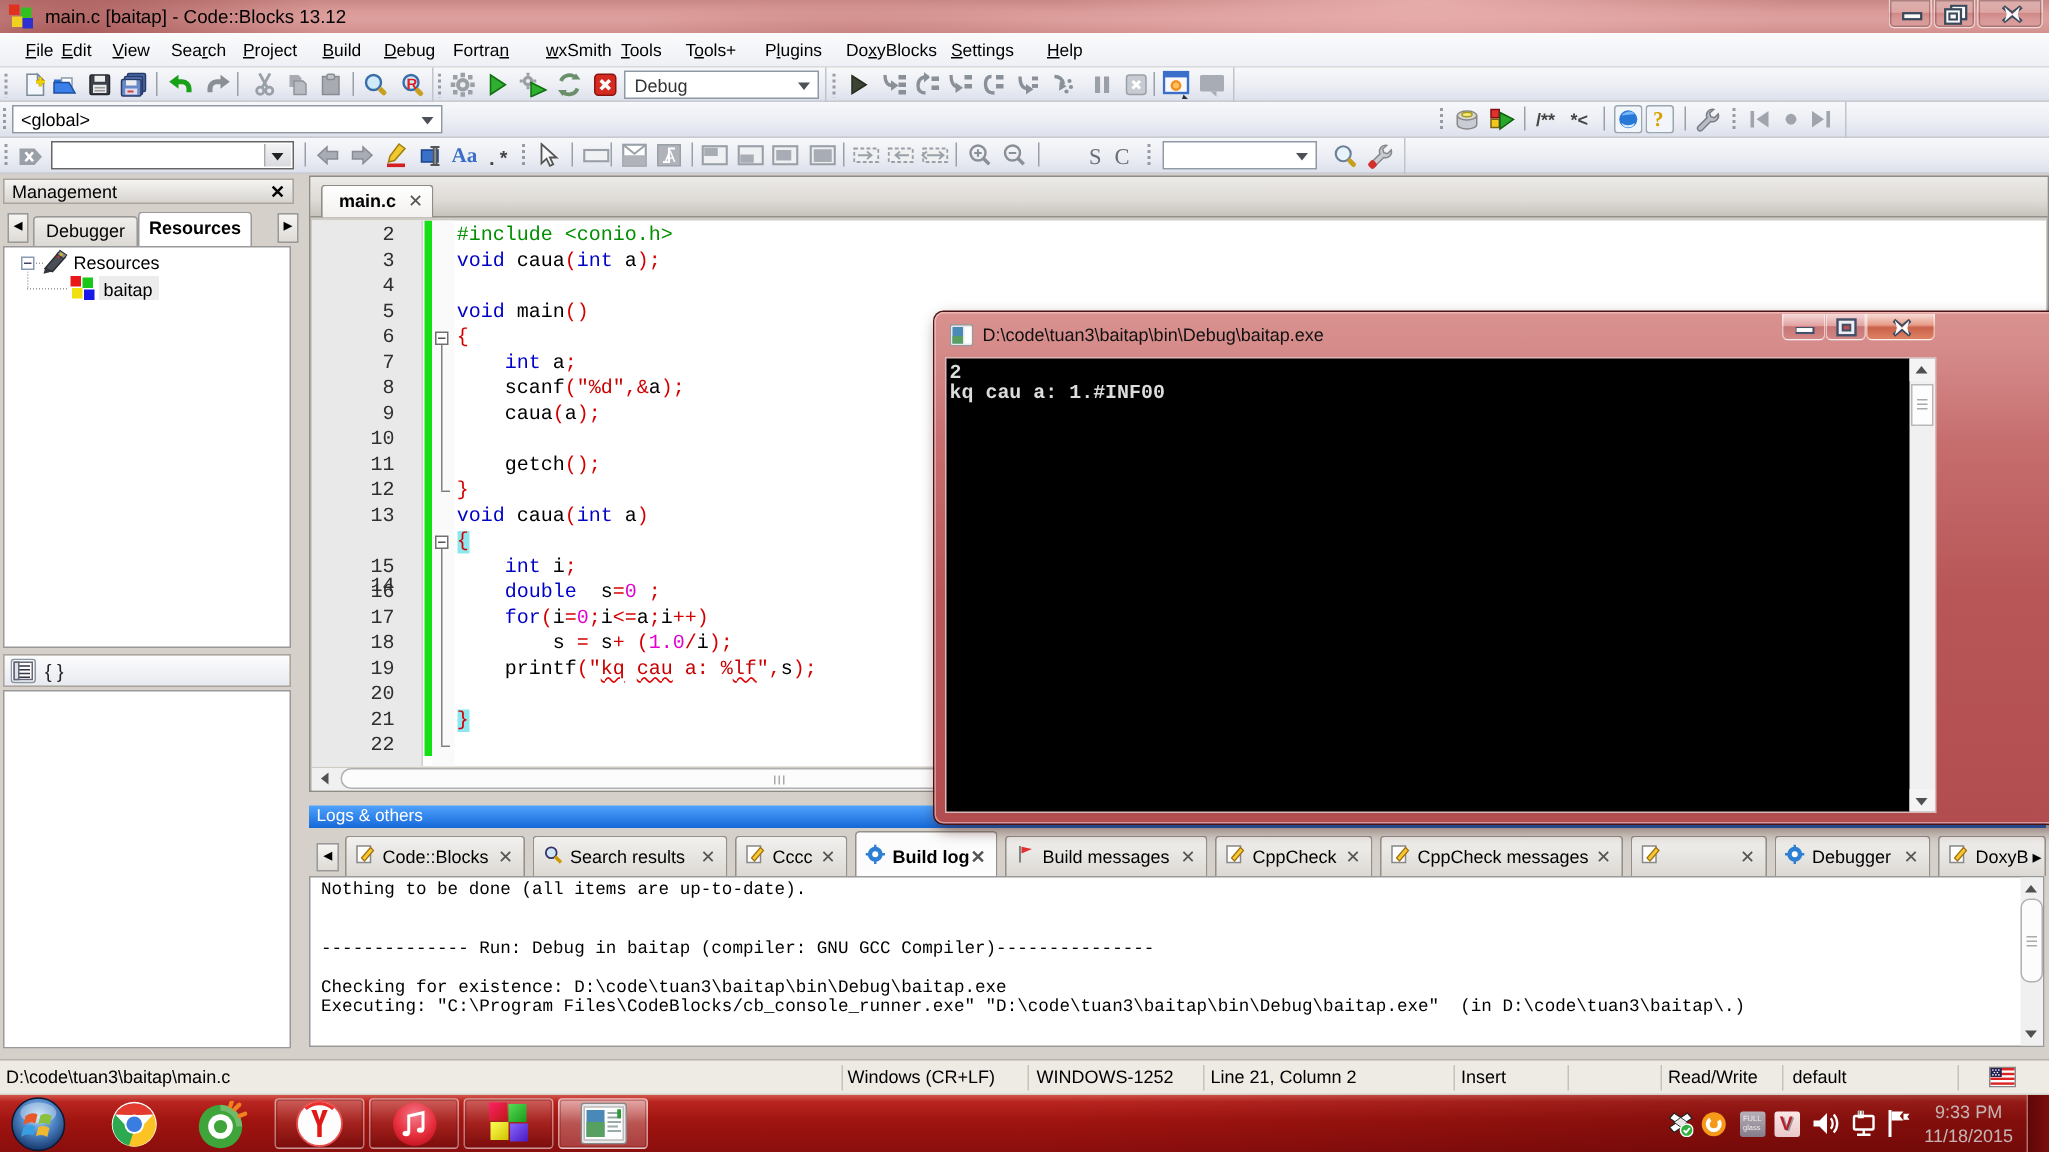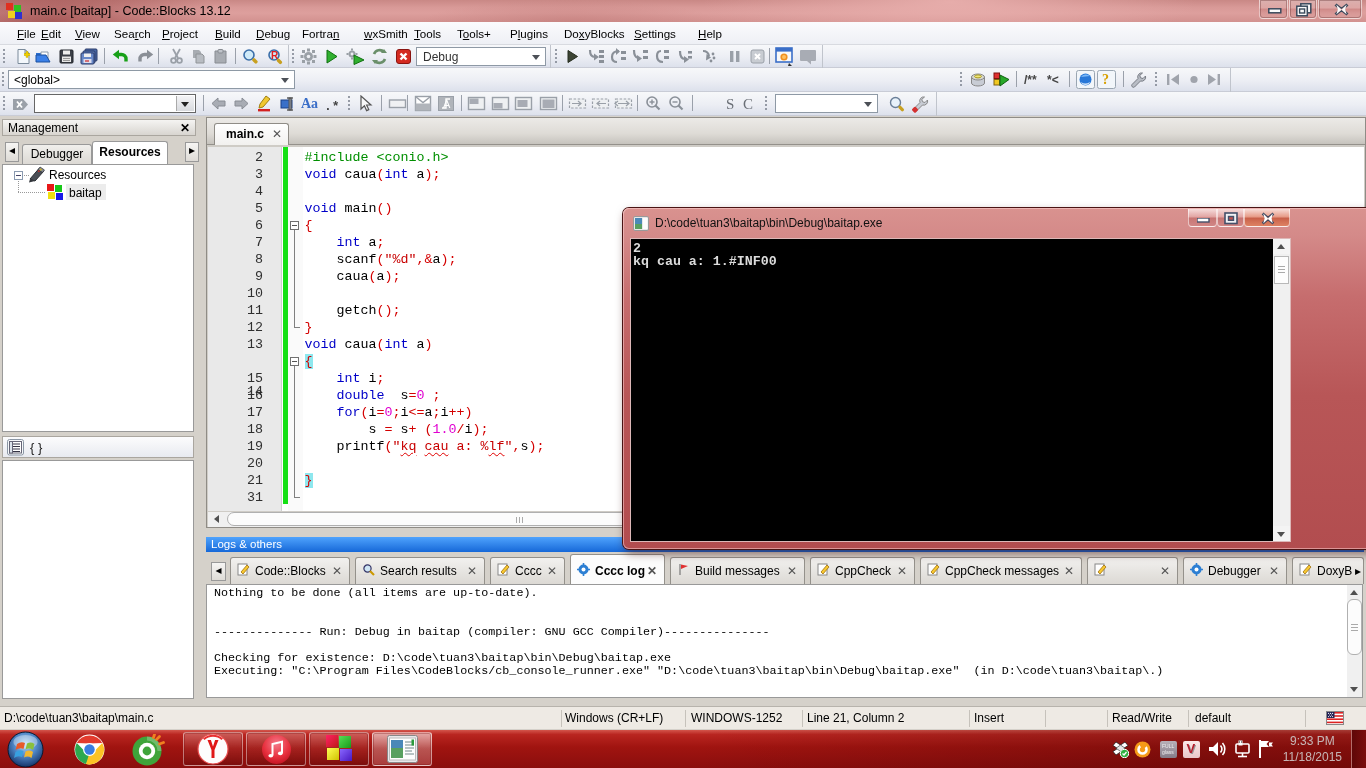--- a/index.html
+++ b/index.html
@@ -593,21 +593,21 @@
           <div class="cl" style="left:96.5px;top:240px;color:#000;">    <span class="kw">double</span>  s<span class="op">=</span><span class="nm">0</span> <span class="op">;</span></div>
           <div class="ln" style="left:0px;top:257px;">17</div>
           <div class="cl" style="left:96.5px;top:257px;color:#000;">    <span class="kw">for</span><span class="op">(</span>i<span class="op">=</span><span class="nm">0</span><span class="op">;</span>i<span class="op">&lt;=</span>a<span class="op">;</span>i<span class="op">++)</span></div>
           <div class="ln" style="left:0px;top:274px;">18</div>
           <div class="cl" style="left:96.5px;top:274px;color:#000;">        s <span class="op">=</span> s<span class="op">+</span> <span class="op">(</span><span class="nm">1.0</span><span class="op">/</span>i<span class="op">);</span></div>
           <div class="ln" style="left:0px;top:291px;">19</div>
           <div class="cl" style="left:96.5px;top:291px;color:#000;">    printf<span class="op">(</span><span class="st">"<span class="sq">kq</span> <span class="sq">cau</span> a: %<span class="sq">lf</span>"</span><span class="op">,</span>s<span class="op">);</span></div>
           <div class="ln" style="left:0px;top:308px;">20</div>
           <div class="ln" style="left:0px;top:325px;">21</div>
           <div class="cl" style="left:96.5px;top:325px;color:#000;"><span class="op brace">}</span></div>
-          <div class="ln" style="left:0px;top:342px;">31</div>
+          <div class="ln" style="left:0px;top:342px;">22</div>
         </div>
 <div>
           <div style="position:absolute;left:82px;top:74px;width:9px;height:9px;border:1px solid #707070;background:#fff;box-sizing:border-box;">
             <div style="position:absolute;left:1px;top:3px;width:5px;height:1px;background:#555;"></div>
           </div>
           <div style="position:absolute;left:86px;top:83px;width:1px;height:97px;background:#808080;"></div>
           <div style="position:absolute;left:86px;top:180px;width:6px;height:1px;background:#808080;"></div>
           <div style="position:absolute;left:82px;top:210px;width:9px;height:9px;border:1px solid #707070;background:#fff;box-sizing:border-box;">
             <div style="position:absolute;left:1px;top:3px;width:5px;height:1px;background:#555;"></div>
           </div>
@@ -659,21 +659,21 @@
  <span style="position:absolute;left:6px;top:8px;"><svg width="13" height="13" viewBox="0 0 13 13">
               <circle cx="6.5" cy="6.5" r="5" fill="#2d7fd3"></circle>
               <circle cx="6.5" cy="6.5" r="2" fill="#fff"></circle>
               <g stroke="#2d7fd3" stroke-width="1.6">
                 <line x1="6.5" y1="0" x2="6.5" y2="2"></line>
                 <line x1="6.5" y1="11" x2="6.5" y2="13"></line>
                 <line x1="0" y1="6.5" x2="2" y2="6.5"></line>
                 <line x1="11" y1="6.5" x2="13" y2="6.5"></line>
               </g>
             </svg></span>
- <span style="position:absolute;left:24px;top:9px;">Cccc log</span>
+ <span style="position:absolute;left:24px;top:9px;">Build log</span>
  <span class="lx" style="position:absolute;right:7px;top:9px;">✕</span>
  </div>
         <div class="ltab" style="left:464px;width:135px;">
  <span style="position:absolute;left:6px;top:5px;"><svg width="13" height="13" viewBox="0 0 13 13">
               <line x1="3" y1="1" x2="3" y2="12" stroke="#777" stroke-width="1.2"></line>
               <path d="M4 1.5 L11 3 L4 6 Z" fill="#e03030"></path>
             </svg></span>
  <span style="position:absolute;left:24px;top:6px;">Build messages</span>
  <span class="lx" style="position:absolute;right:7px;top:6px;">✕</span>
  </div>

